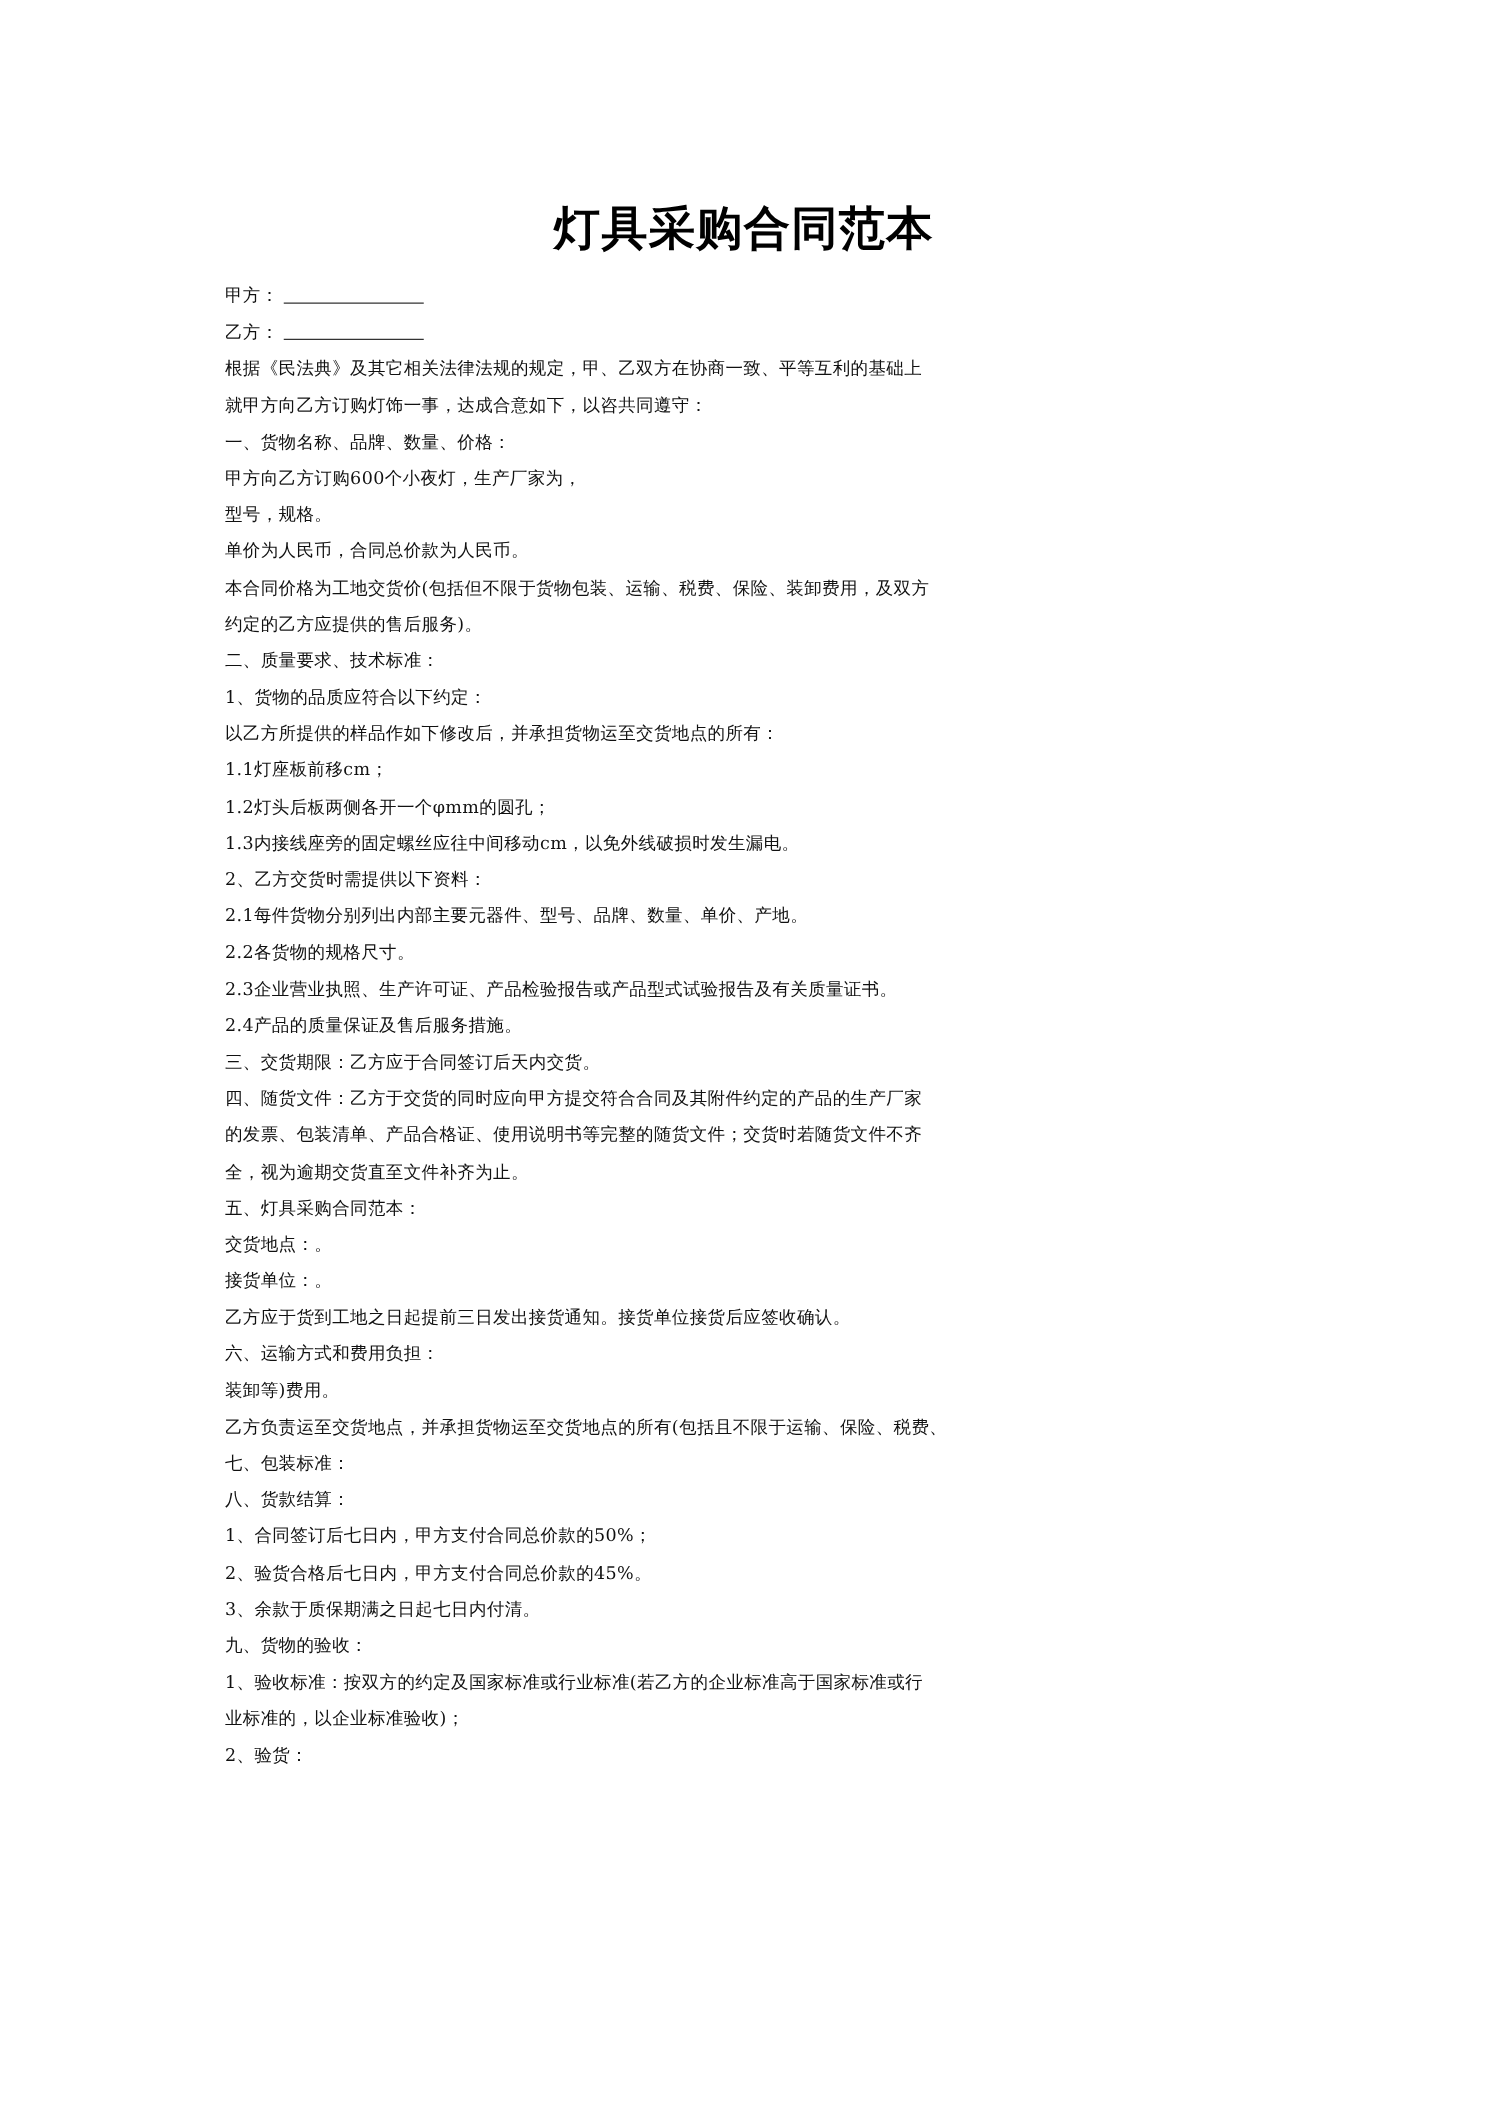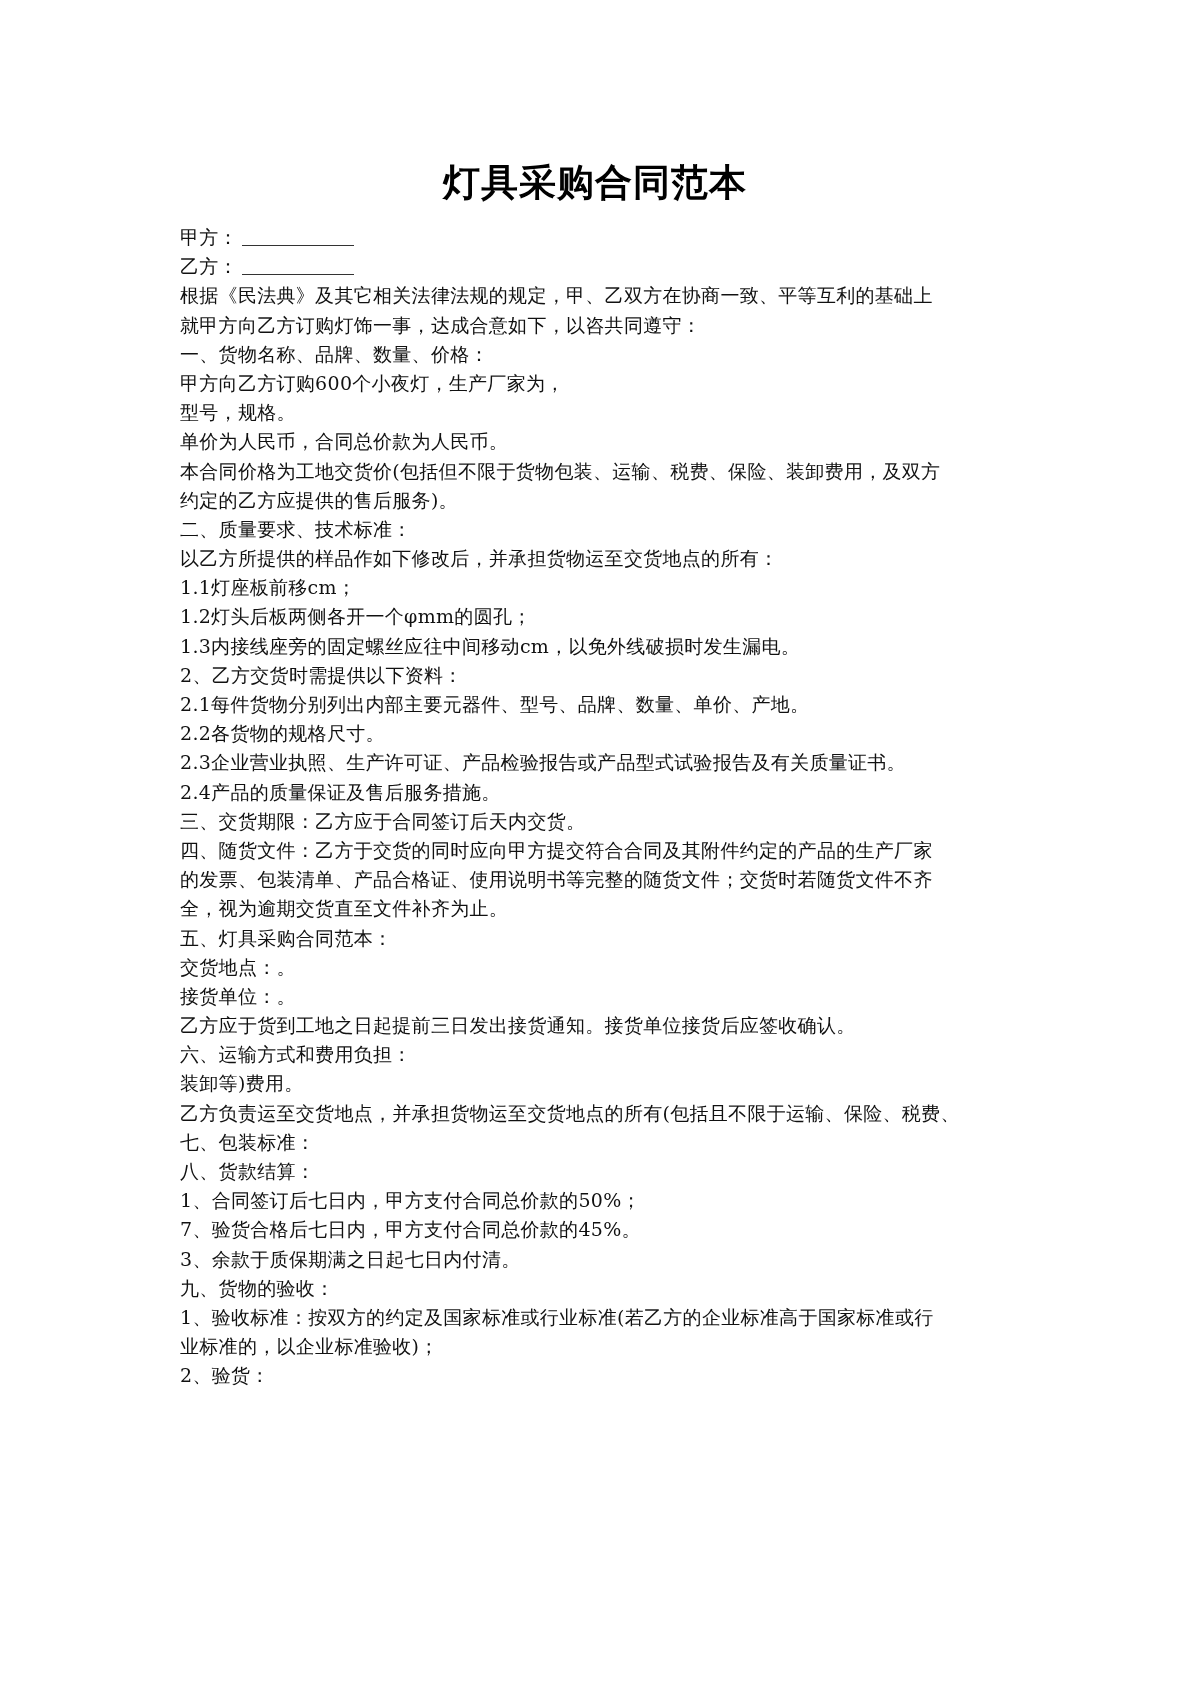--- a/index.html
+++ b/index.html
@@ -36,21 +36,21 @@
       letter-spacing: 1px;
       color: #000000;
     }
     .body-text {
       position: absolute;
       left: 180px;
       top: 223px;
       width: 860px;
     }
     .line {
-      font-size: 19px;
+      font-size: 14px;
       line-height: 29.2px;
       height: 29.2px;
       white-space: nowrap;
       letter-spacing: 0.3px;
     }
     .blank {
       display: inline-block;
       width: 112px;
       border-bottom: 1px solid #333333;
       height: 18px;
@@ -74,20 +74,21 @@
 
     <div class="line">根据《民法典》及其它相关法律法规的规定，甲、乙双方在协商一致、平等互利的基础上</div>
     <div class="line">就甲方向乙方订购灯饰一事，达成合意如下，以咨共同遵守：</div>
     <div class="line">一、货物名称、品牌、数量、价格：</div>
     <div class="line">甲方向乙方订购600个小夜灯，生产厂家为，</div>
     <div class="line">型号，规格。</div>
     <div class="line">单价为人民币，合同总价款为人民币。</div>
     <div class="line">本合同价格为工地交货价(包括但不限于货物包装、运输、税费、保险、装卸费用，及双方</div>
     <div class="line">约定的乙方应提供的售后服务)。</div>
     <div class="line">二、质量要求、技术标准：</div>
+    <div class="line">1、货物的品质应符合以下约定：</div>
     <div class="line">以乙方所提供的样品作如下修改后，并承担货物运至交货地点的所有：</div>
     <div class="line">1.1灯座板前移cm；</div>
     <div class="line">1.2灯头后板两侧各开一个φmm的圆孔；</div>
     <div class="line">1.3内接线座旁的固定螺丝应往中间移动cm，以免外线破损时发生漏电。</div>
     <div class="line">2、乙方交货时需提供以下资料：</div>
     <div class="line">2.1每件货物分别列出内部主要元器件、型号、品牌、数量、单价、产地。</div>
     <div class="line">2.2各货物的规格尺寸。</div>
     <div class="line">2.3企业营业执照、生产许可证、产品检验报告或产品型式试验报告及有关质量证书。</div>
     <div class="line">2.4产品的质量保证及售后服务措施。</div>
     <div class="line">三、交货期限：乙方应于合同签订后天内交货。</div>
@@ -97,20 +98,20 @@
     <div class="line">五、灯具采购合同范本：</div>
     <div class="line">交货地点：。</div>
     <div class="line">接货单位：。</div>
     <div class="line">乙方应于货到工地之日起提前三日发出接货通知。接货单位接货后应签收确认。</div>
     <div class="line">六、运输方式和费用负担：</div>
     <div class="line">装卸等)费用。</div>
     <div class="line">乙方负责运至交货地点，并承担货物运至交货地点的所有(包括且不限于运输、保险、税费、</div>
     <div class="line">七、包装标准：</div>
     <div class="line">八、货款结算：</div>
     <div class="line">1、合同签订后七日内，甲方支付合同总价款的50%；</div>
-    <div class="line">7、验货合格后七日内，甲方支付合同总价款的45%。</div>
+    <div class="line">2、验货合格后七日内，甲方支付合同总价款的45%。</div>
     <div class="line">3、余款于质保期满之日起七日内付清。</div>
     <div class="line">九、货物的验收：</div>
     <div class="line">1、验收标准：按双方的约定及国家标准或行业标准(若乙方的企业标准高于国家标准或行</div>
     <div class="line">业标准的，以企业标准验收)；</div>
     <div class="line">2、验货：</div>
   </div>
 </div>
 
 </body></html>

